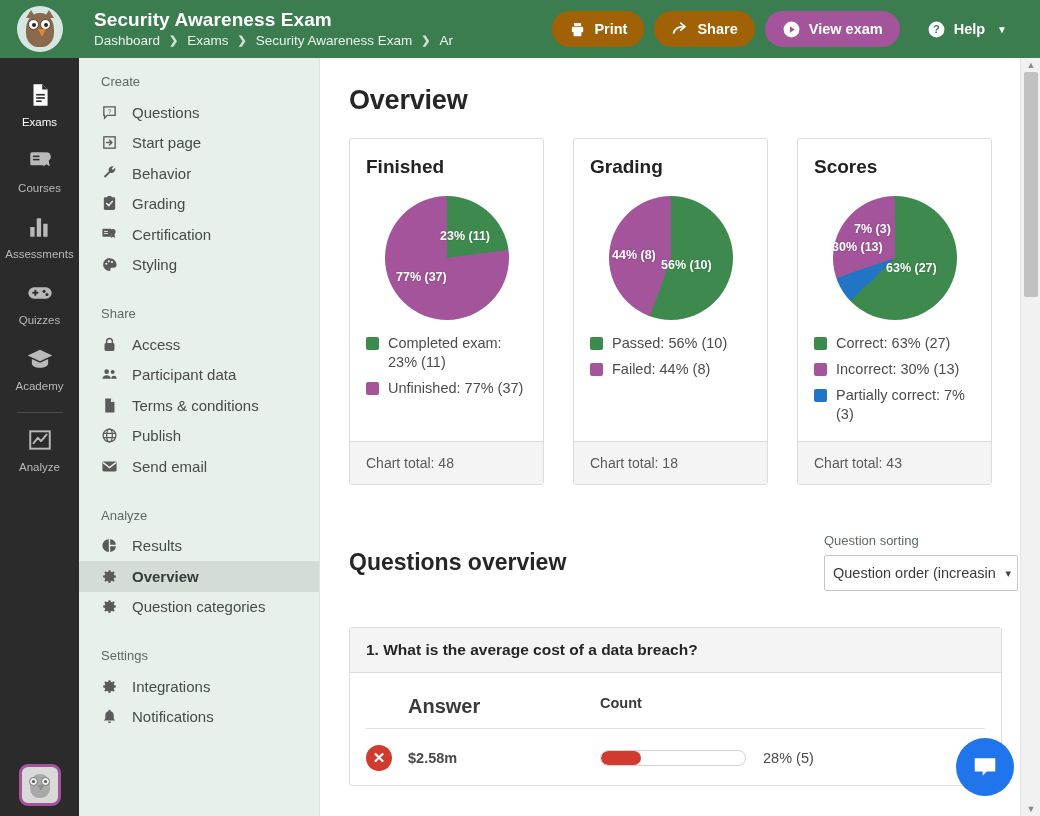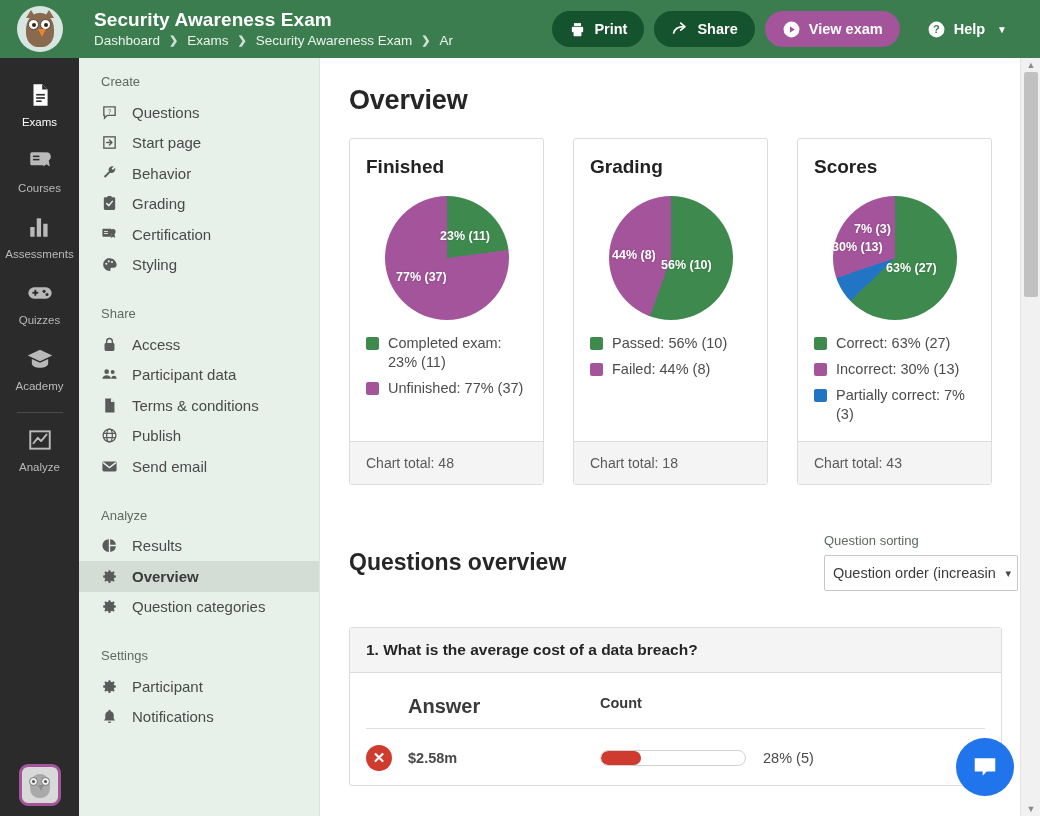--- a/index.html
+++ b/index.html
@@ -61,21 +61,21 @@
   .crumb { color: #eaf3ec; }
   .crumb-sep { margin: 0 9px; font-size: 11px; color: #cfe2d5; font-weight: bold; }
 
   .top-actions { display: flex; align-items: center; margin-left: auto; padding-right: 16px; gap: 10px; }
   .btn {
     display: inline-flex; align-items: center; gap: 8px;
     border-radius: 18px; height: 36px; padding: 0 17px;
     color: #fff; font-size: 14.5px; font-weight: bold;
     border: none; cursor: pointer; white-space: nowrap;
   }
-  .btn-dark { background: #14532d; }
+  .btn-dark { background: #a16207; }
   .btn-accent { background: #a3549a; }
   .btn-plain { background: transparent; }
   .help-caret { margin-left: 4px; font-size: 10px; }
 
   .ico { display: inline-block; line-height: 0; }
   .ico svg { display: block; }
 
   
   .rail {
     position: absolute; top: 58px; left: 0; width: 79px; height: 758px;
@@ -548,21 +548,21 @@
 
     <div class="side-spacer"></div>
     <div class="side-group-title">Settings</div>
 
     <div class="side-item">
       <span class="ico">
         <svg width="17" height="17" viewBox="0 0 24 24" fill="currentColor">
           <path d="M12 8.2A3.8 3.8 0 1 0 12 15.8 3.8 3.8 0 0 0 12 8.2zm9 5.1v-2.6l-2.3-.4a7 7 0 0 0-.8-1.9l1.4-1.9-1.8-1.8-1.9 1.4a7 7 0 0 0-1.9-.8L13.3 3h-2.6l-.4 2.3a7 7 0 0 0-1.9.8L6.5 4.7 4.7 6.5l1.4 1.9a7 7 0 0 0-.8 1.9L3 10.7v2.6l2.3.4a7 7 0 0 0 .8 1.9l-1.4 1.9 1.8 1.8 1.9-1.4a7 7 0 0 0 1.9.8l.4 2.3h2.6l.4-2.3a7 7 0 0 0 1.9-.8l1.9 1.4 1.8-1.8-1.4-1.9a7 7 0 0 0 .8-1.9z"></path>
         </svg>
       </span>
-      <span>Participant</span>
+      <span>Integrations</span>
     </div>
 
     <div class="side-item">
       <span class="ico">
         <svg width="17" height="17" viewBox="0 0 24 24" fill="currentColor">
           <path d="M12 2.5a1.6 1.6 0 0 1 1.6 1.6v.6A6 6 0 0 1 18 10.3V15l2 2.5H4L6 15v-4.7a6 6 0 0 1 4.4-5.6v-.6A1.6 1.6 0 0 1 12 2.5z"></path>
           <path d="M9.8 19a2.2 2.2 0 0 0 4.4 0z"></path>
         </svg>
       </span>
       <span>Notifications</span>

